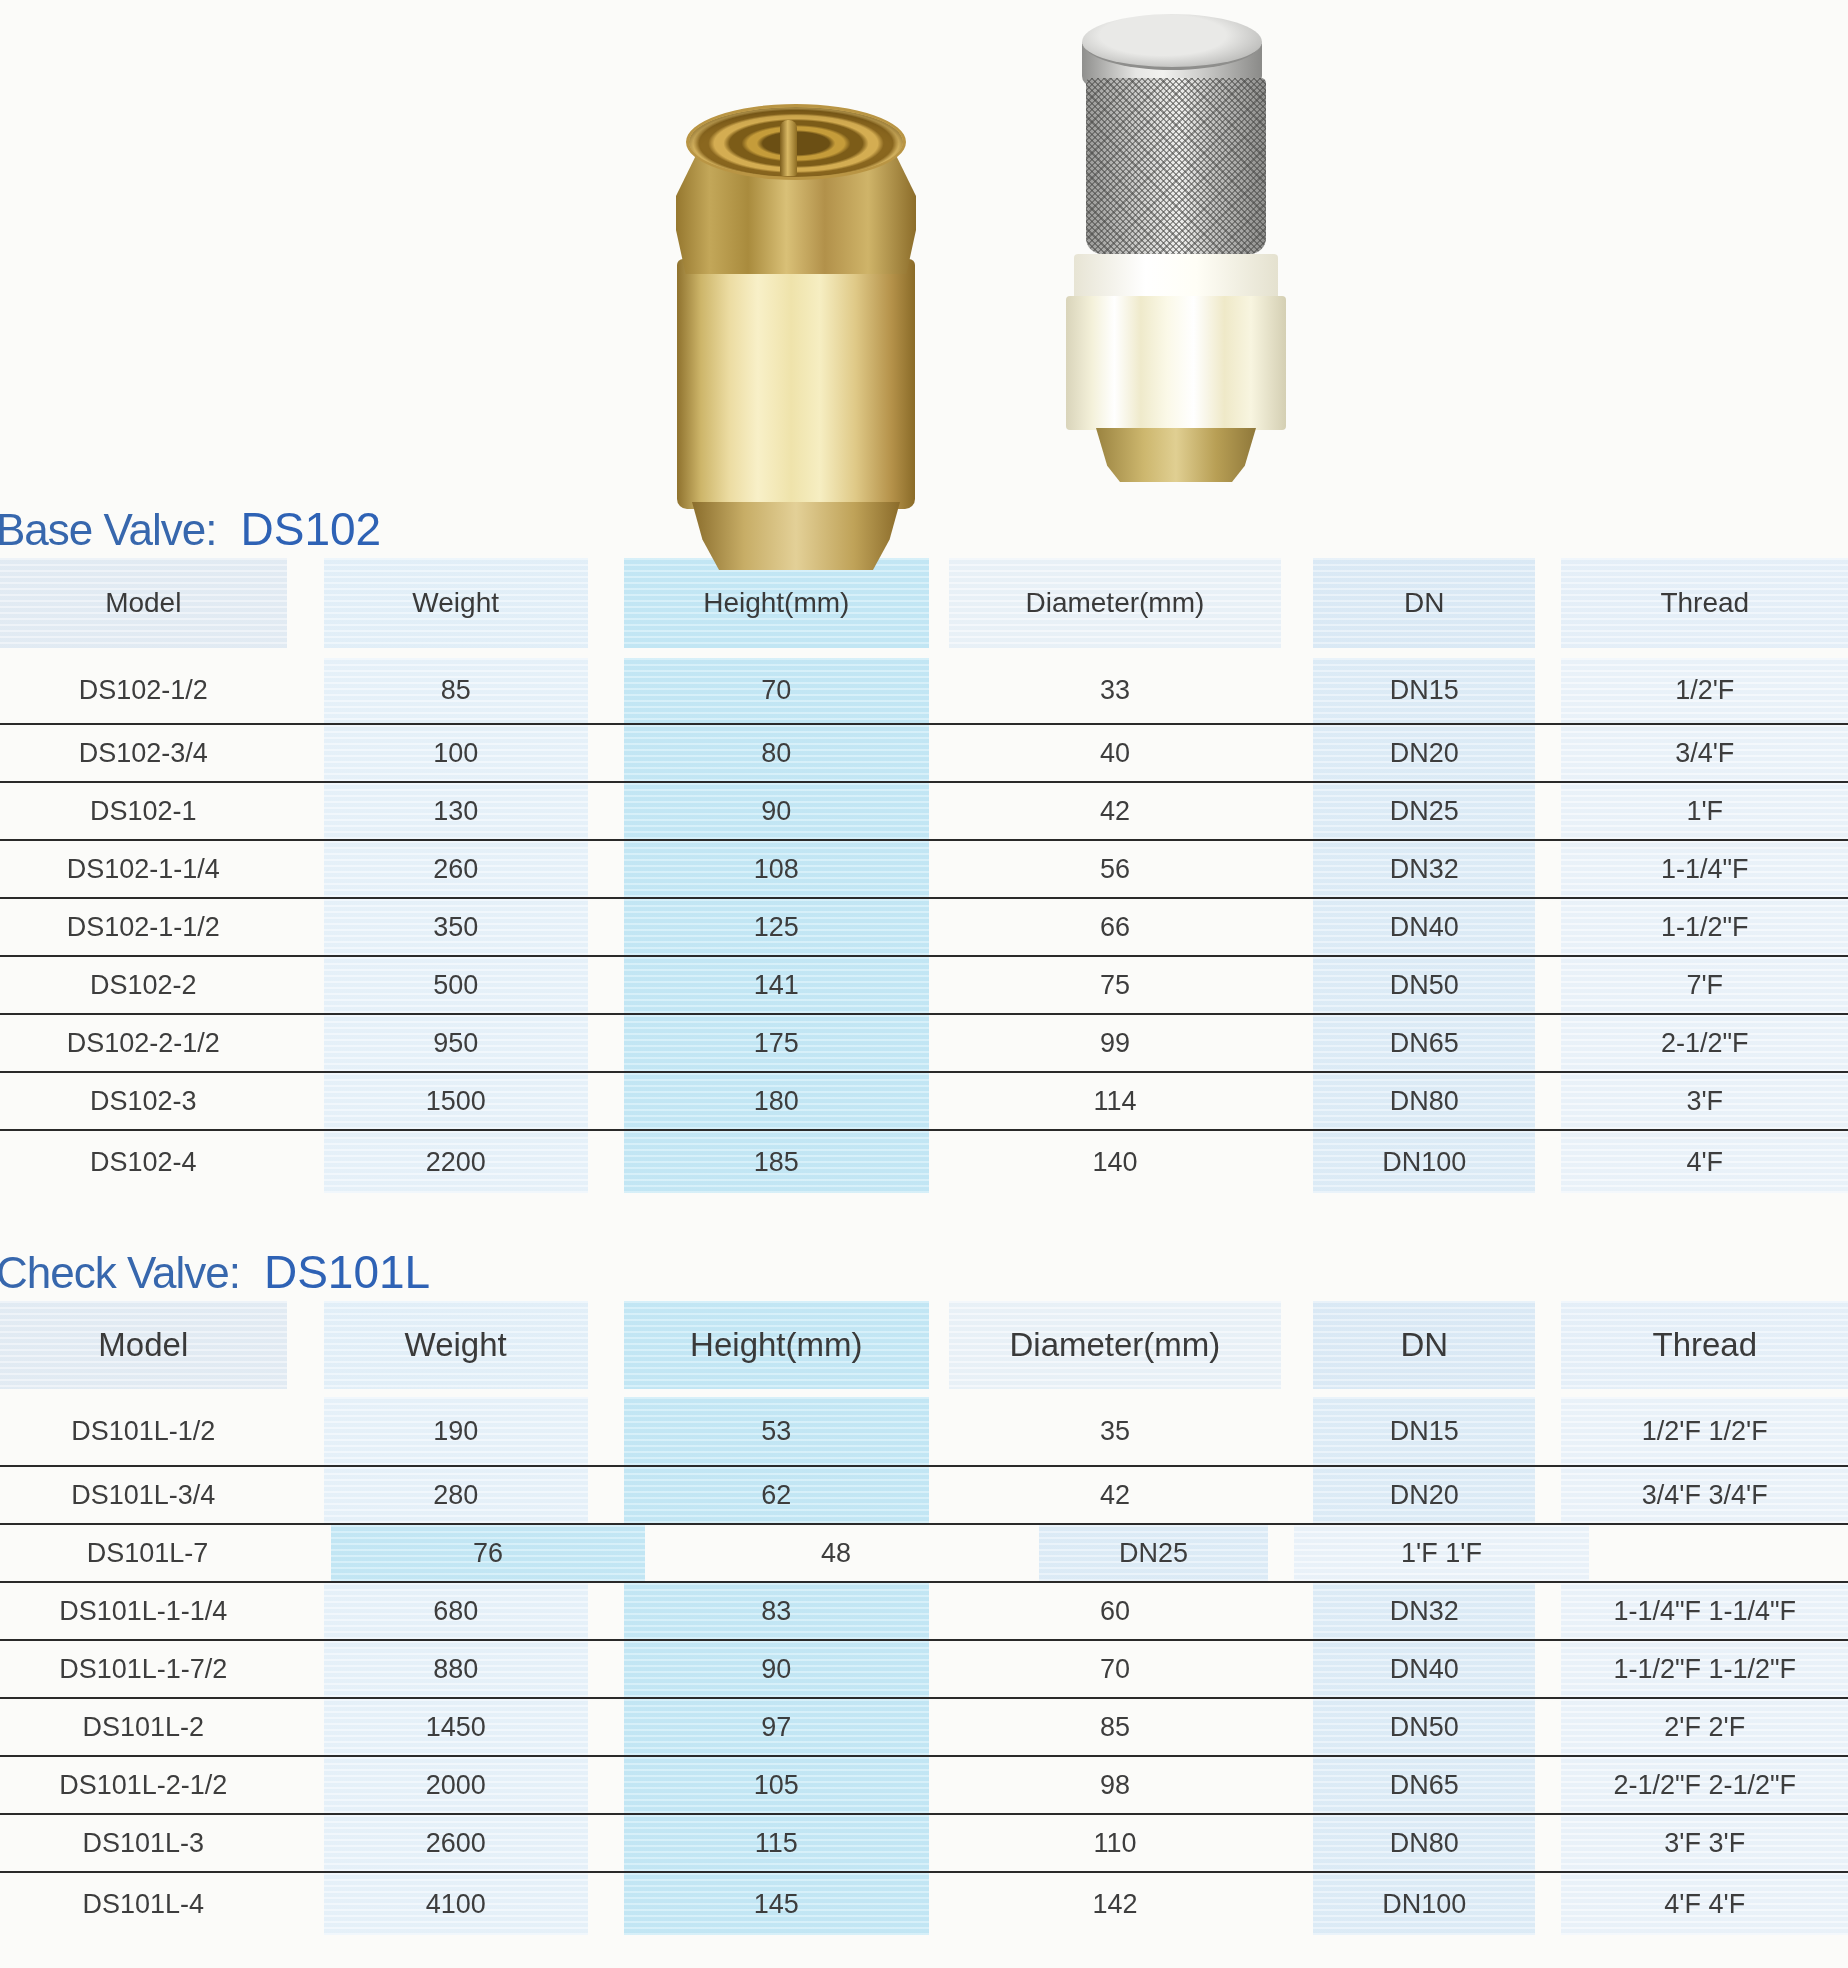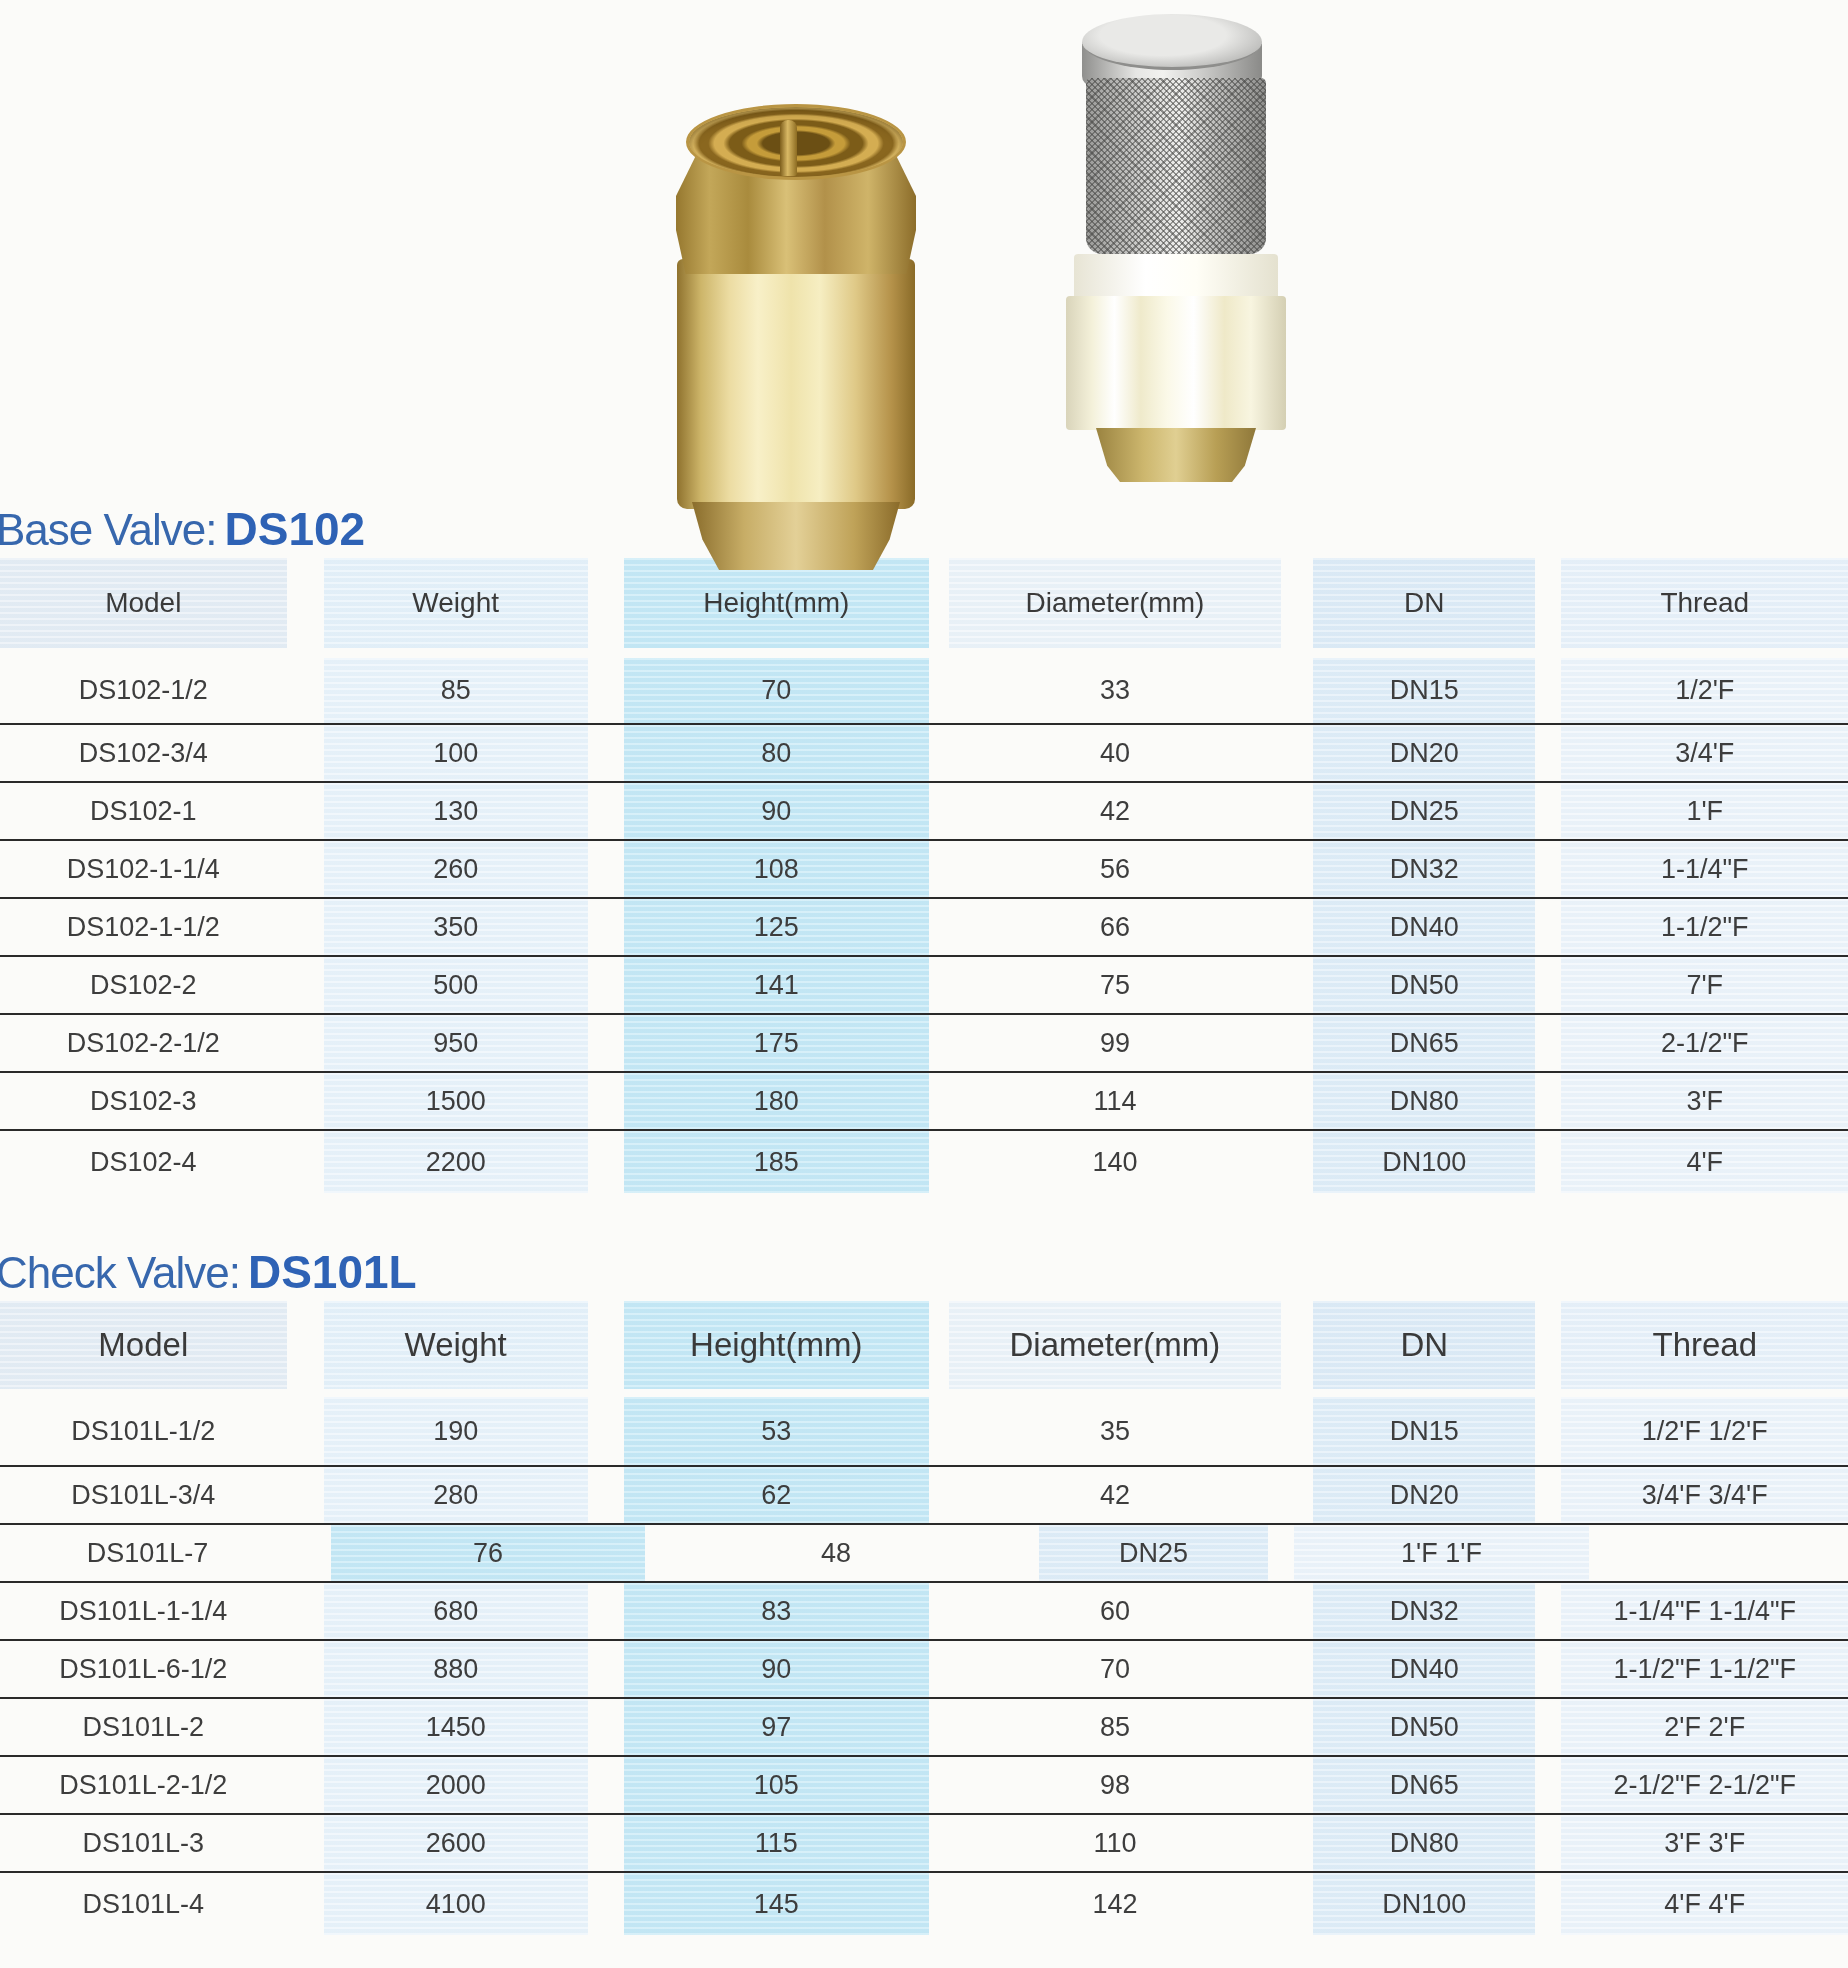--- a/index.html
+++ b/index.html
@@ -50,21 +50,21 @@
   .v2-body { position:absolute; top:282px; left:0; width:220px; height:134px;
     background:linear-gradient(90deg,#d9d4ba 0%,#f4f1da 12%,#ffffff 22%,#efeacb 34%,#fbf9e8 46%,#ffffff 58%,#efe9c8 72%,#f8f5e0 84%,#d4cfb3 100%);
     border-radius:4px; }
   .v2-base { position:absolute; top:414px; left:30px; width:160px; height:54px;
     background:linear-gradient(90deg,#9a8340,#cdb76e 30%,#e0cf92 50%,#b89f55 75%,#8f783a);
     clip-path:polygon(0 0,100% 0,93% 70%,85% 100%,15% 100%,7% 70%); }
 
   
   .section-title { margin-left:-4px; white-space:nowrap; }
   .section-title .prefix { font-size:44px; font-weight:400; color:var(--accent_blue,#3767ad); letter-spacing:-1px; }
-  .section-title .model  { font-size:46px; font-weight:700; color:var(--accent_blue_strong,#2e62b5); letter-spacing:0; margin-left:8px; }
+  .section-title .model  { font-size:46px; font-weight:400; color:var(--accent_blue_strong,#2e62b5); letter-spacing:0; margin-left:24px; }
   .s1 .section-title { padding-top:22px; height:78px; }
   .s2 .section-title { padding-top:52px; height:108px; }
 
   .row { display:flex; width:1848px; align-items:center;gap:14px; }
   .cell { text-align:center; height:100%; display:flex; align-items:center; justify-content:center;
     background-image:repeating-linear-gradient(180deg, rgba(255,255,255,.30) 0 2px, rgba(120,170,200,.05) 2px 6px); }
   .c0 { width:295px; }
   .c1 { width:272px; margin-left:23px; }
   .c2 { width:314px; margin-left:22px; }
   .c3 { width:342px; margin-left:6px;  }
@@ -243,21 +243,21 @@
         </div>
         <div class="row">
           <div class="cell c0">DS101L-1-1/4</div>
           <div class="cell c1">680</div>
           <div class="cell c2">83</div>
           <div class="cell c3">60</div>
           <div class="cell c4">DN32</div>
           <div class="cell c5">1-1/4"F 1-1/4"F</div>
         </div>
         <div class="row">
-          <div class="cell c0">DS101L-6-1/2</div>
+          <div class="cell c0">DS101L-1-7/2</div>
           <div class="cell c1">880</div>
           <div class="cell c2">90</div>
           <div class="cell c3">70</div>
           <div class="cell c4">DN40</div>
           <div class="cell c5">1-1/2"F 1-1/2"F</div>
         </div>
         <div class="row">
           <div class="cell c0">DS101L-2</div>
           <div class="cell c1">1450</div>
           <div class="cell c2">97</div>

